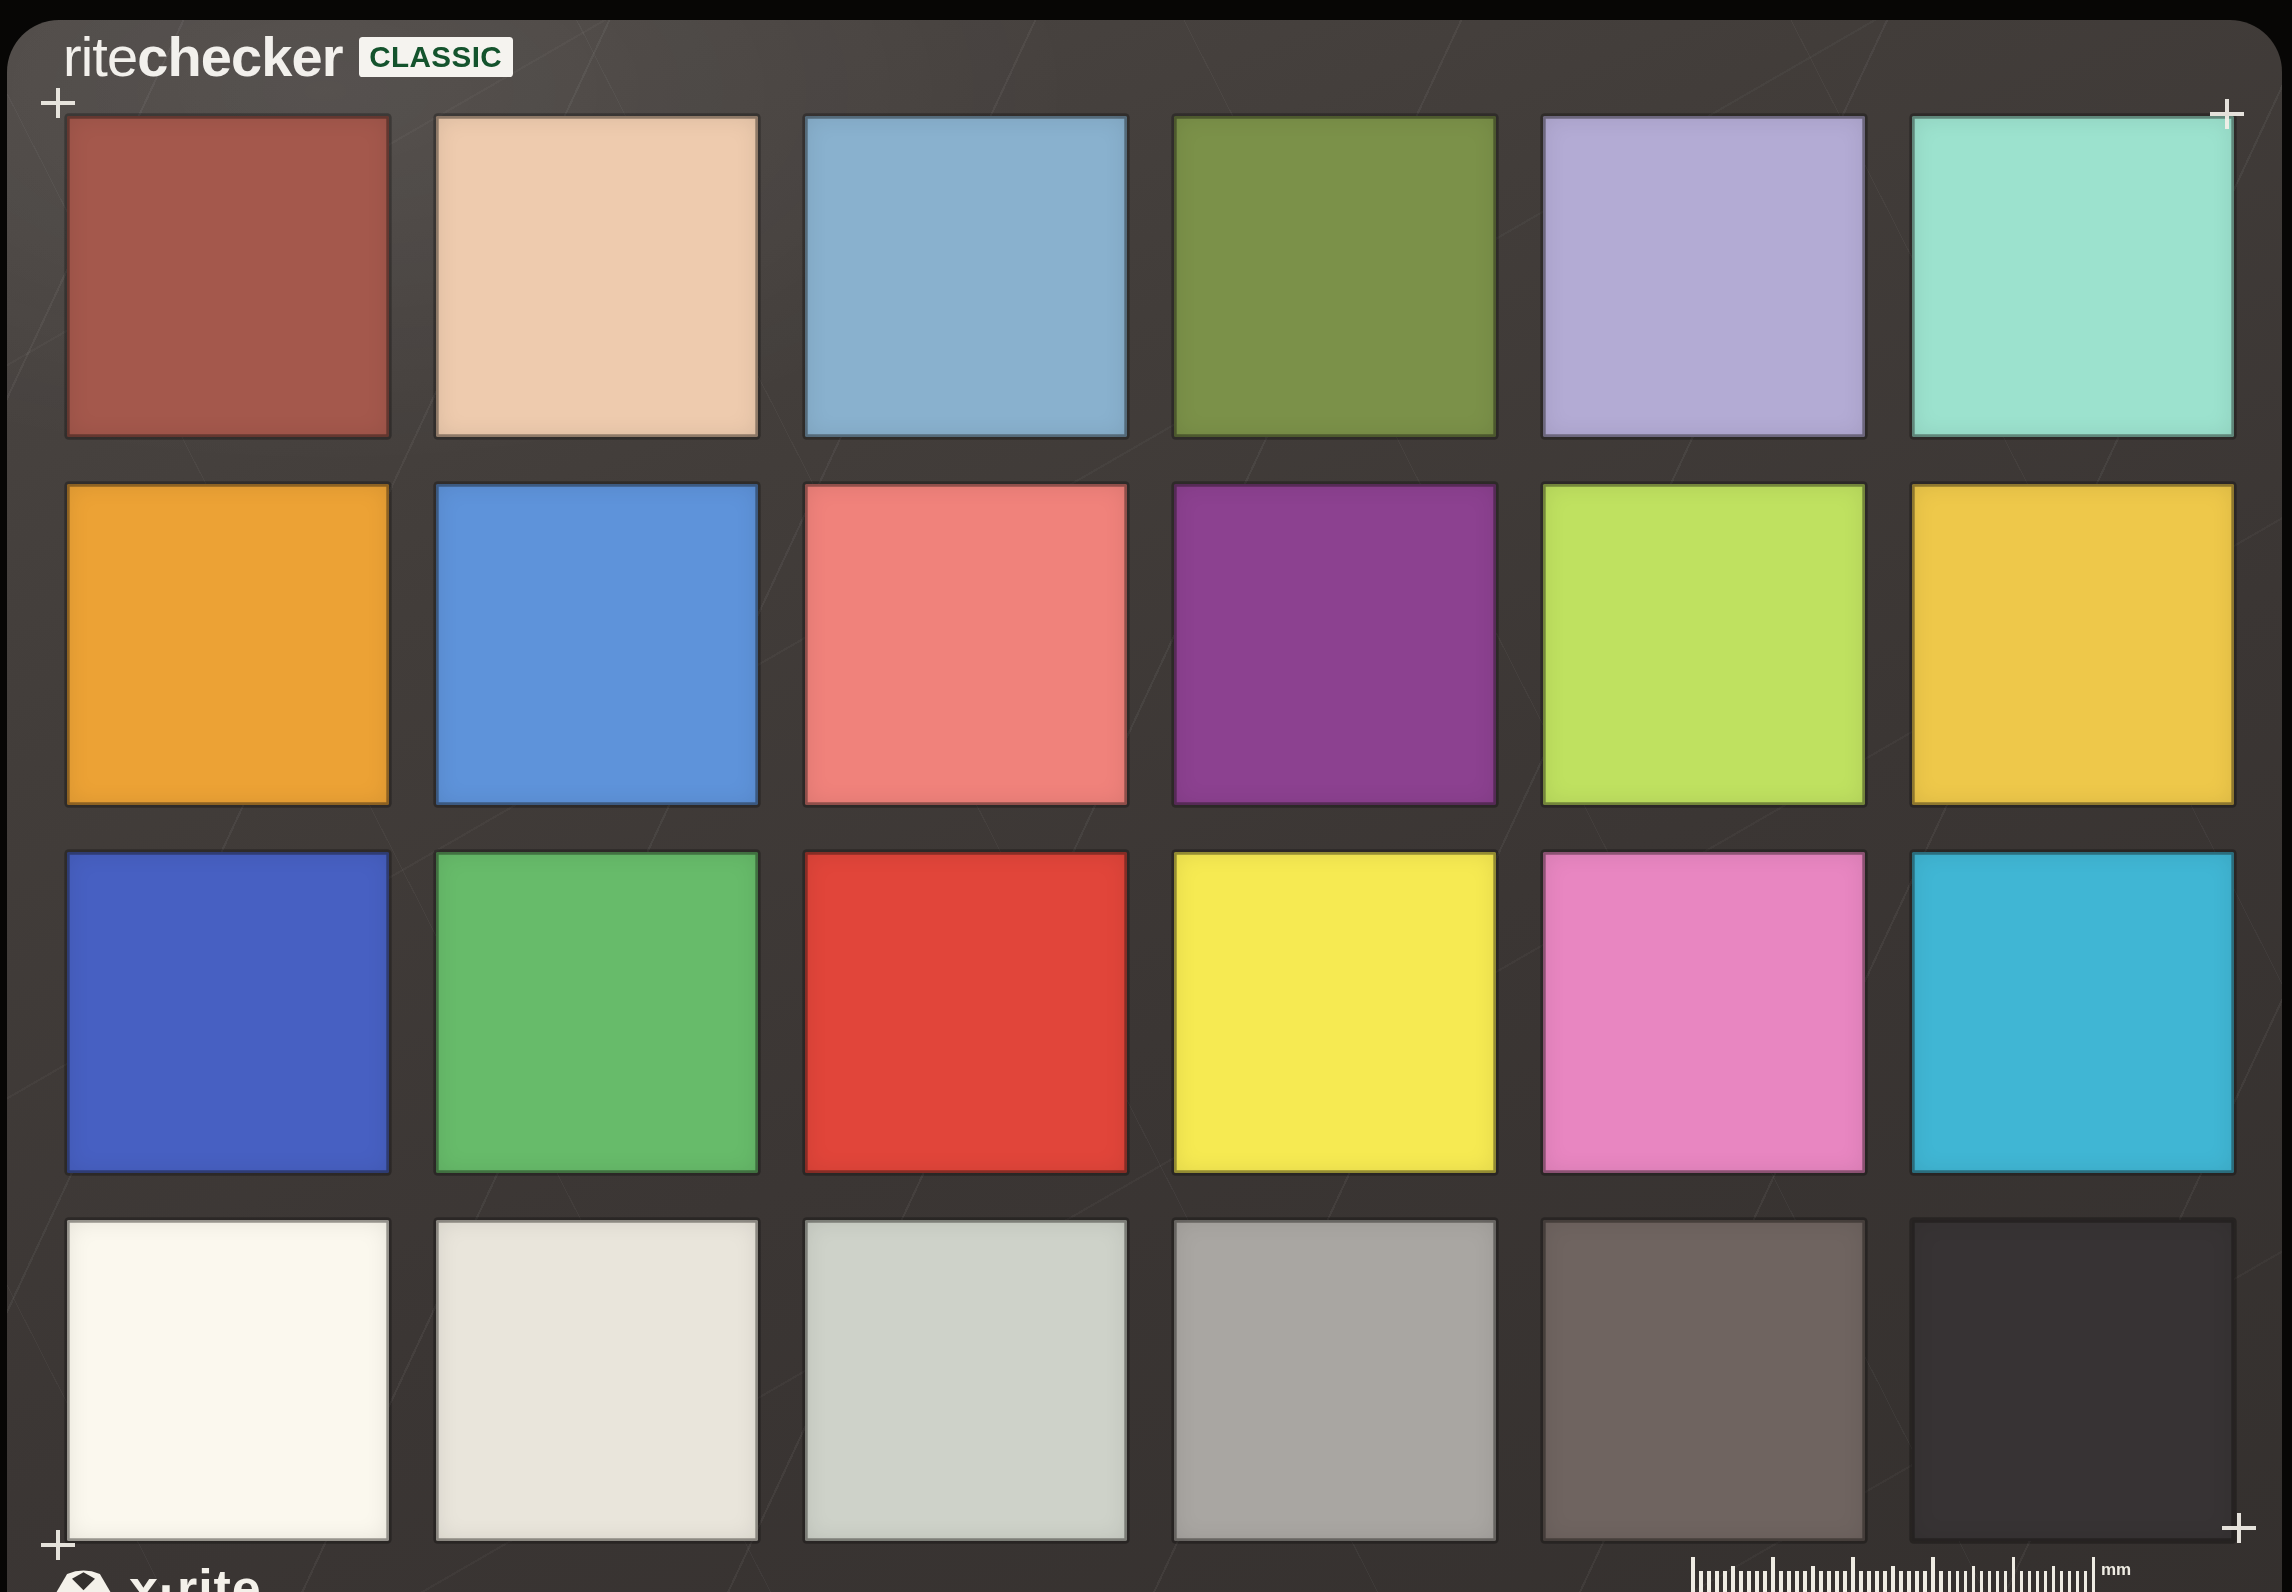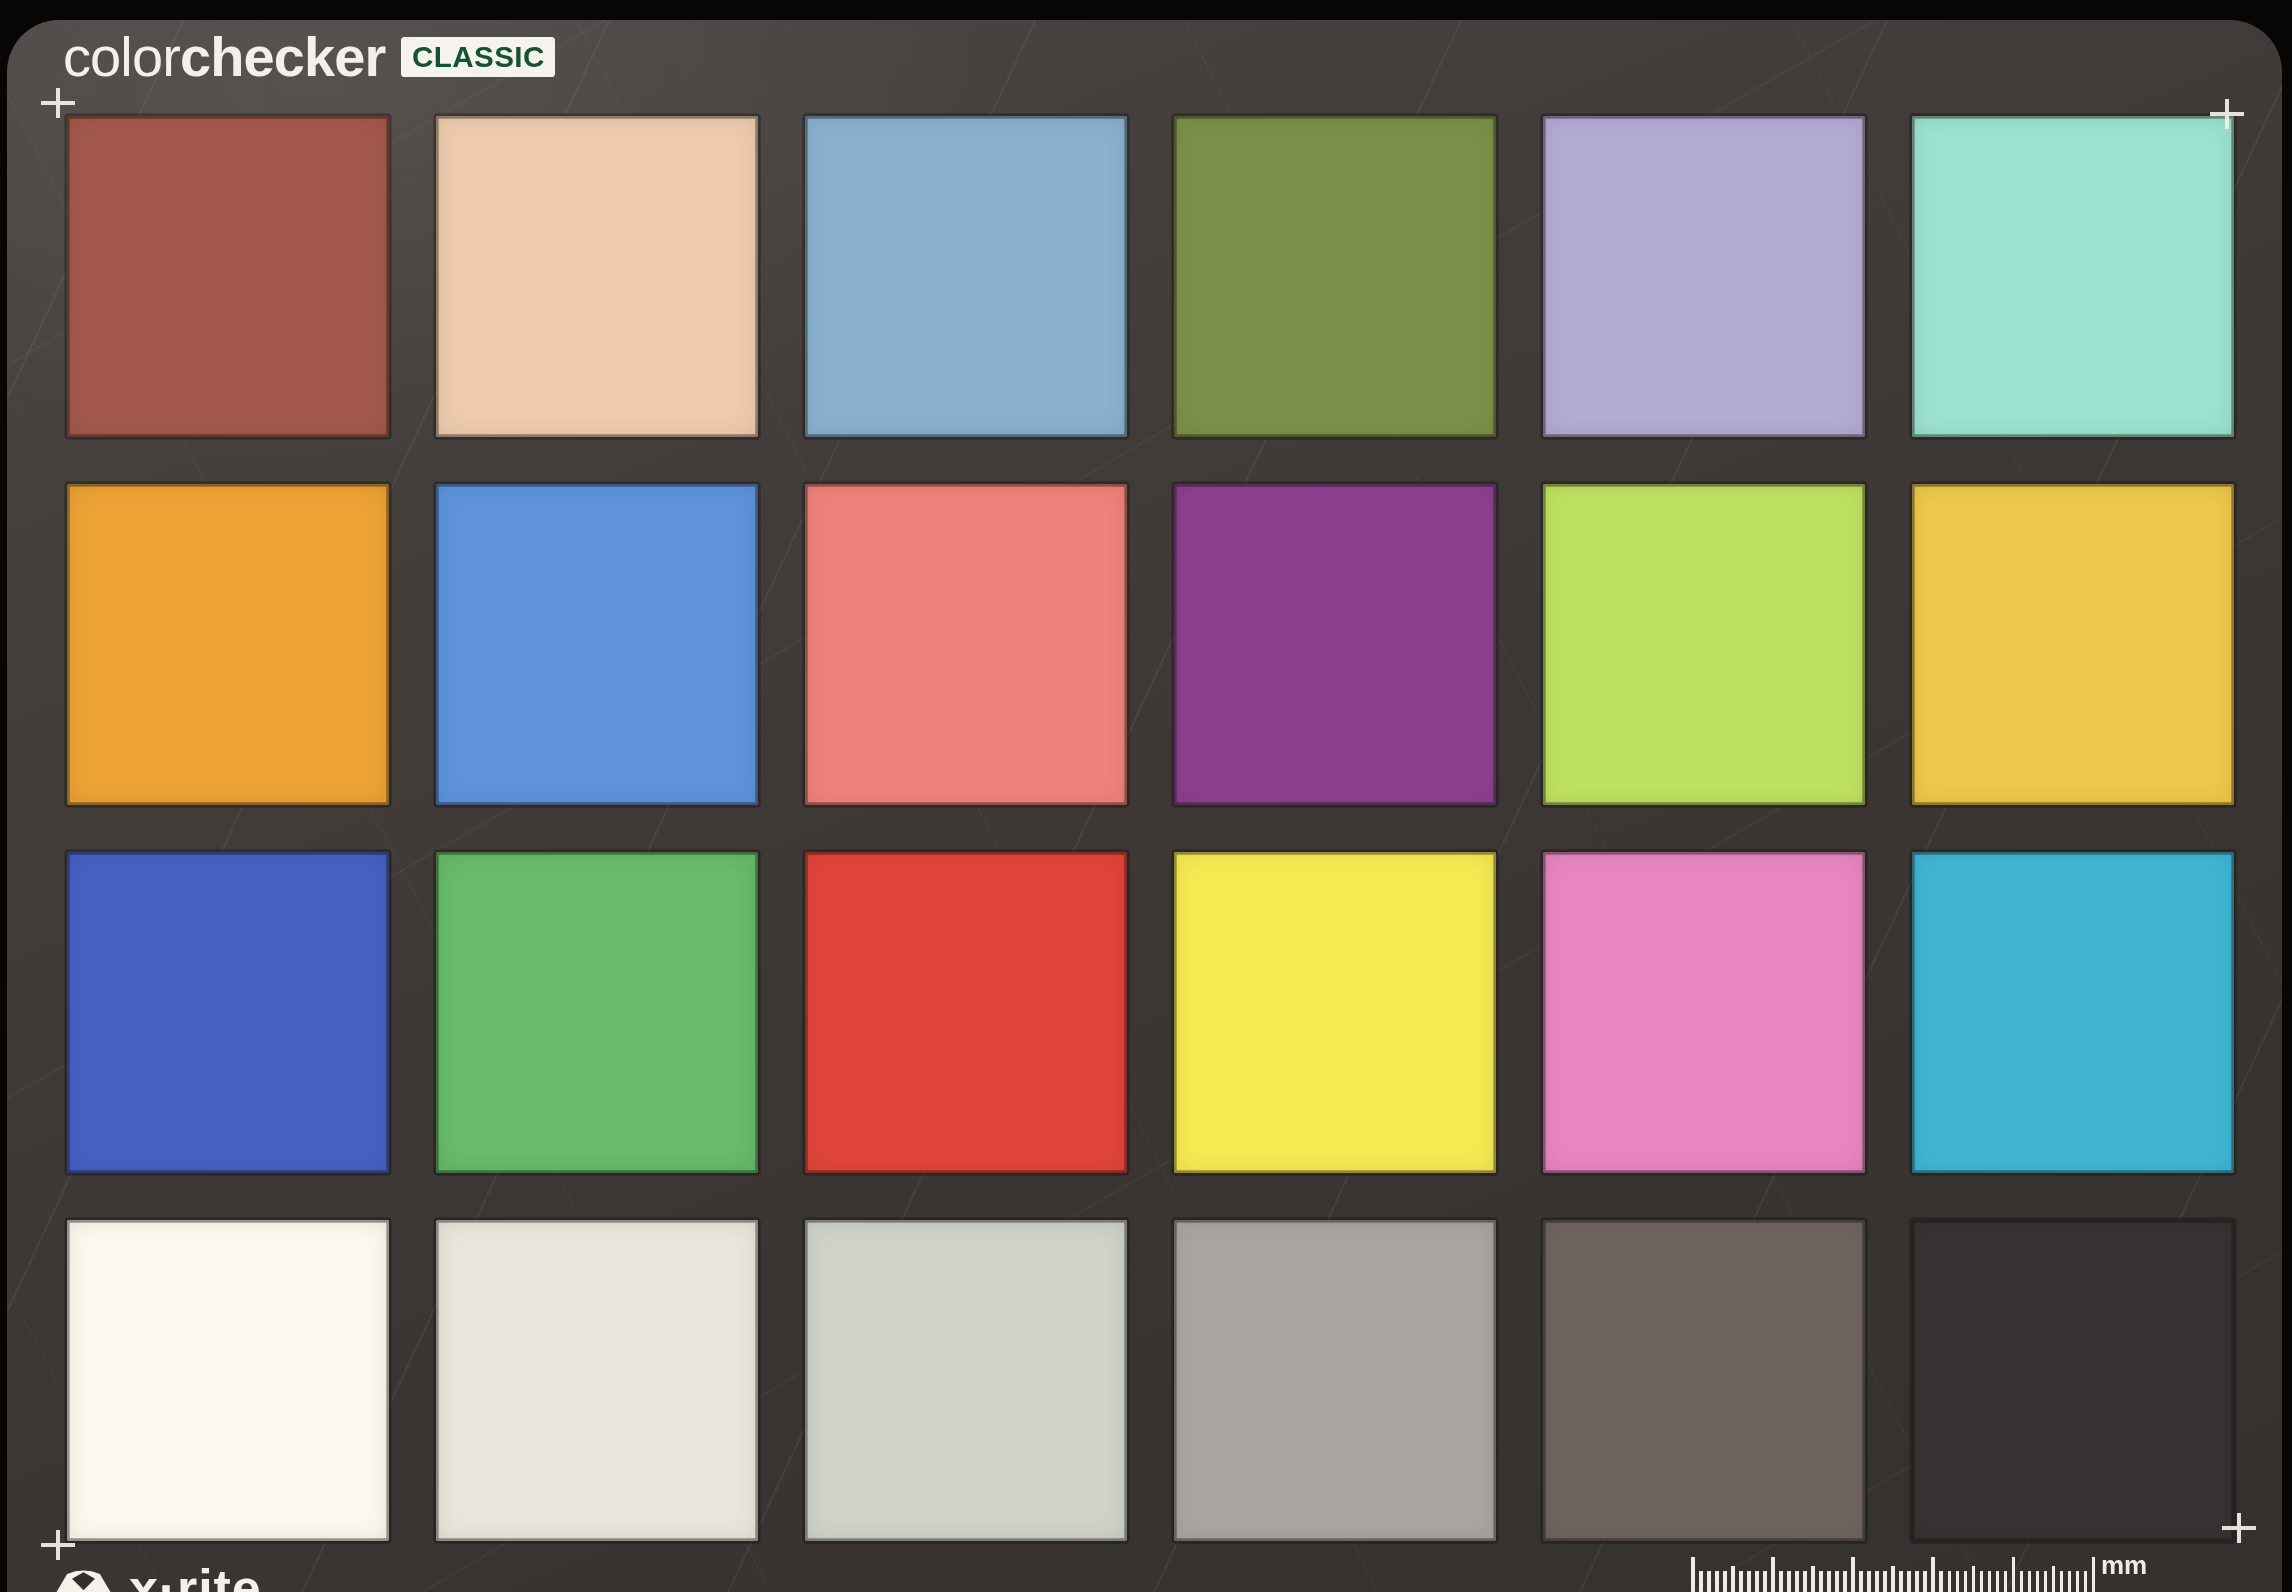--- a/index.html
+++ b/index.html
@@ -95,33 +95,33 @@
   .ruler {
     position: absolute; left: 1691px; bottom: 0; width: 405px; height: 36px;
     display: flex; justify-content: space-between; align-items: flex-end;
     z-index: 3;
   }
   .tick { width: 3.6px; height: 20.6px; background: #efece3; }
   .tick.mid  { height: 26px; }
   .tick.tall { height: 35px; }
   .mm-label {
     position: absolute; left: 2101px; bottom: 14.3px;
-    color: #efece3; font-size: 26px; font-weight: 700; line-height: 1;
+    color: #efece3; font-size: 17px; font-weight: 700; line-height: 1;
     letter-spacing: 0px;
     z-index: 3;
   }
 </style>
 </head>
 <body style="background: rgb(7, 6, 5);">
 
 <div class="card"></div>
 
 <div class="brand">
   <div class="brand-text">
-    <span class="light">color</span><span class="bold">checker</span>
+    <span class="light">rite</span><span class="bold">checker</span>
   </div>
   <div class="brand-badge" style="background: rgb(245, 243, 239);">CLASSIC</div>
 </div>
 
 <div class="cross tl"></div>
 <div class="cross tr"></div>
 <div class="cross bl"></div>
 <div class="cross br"></div>
 
 <div class="grid">

